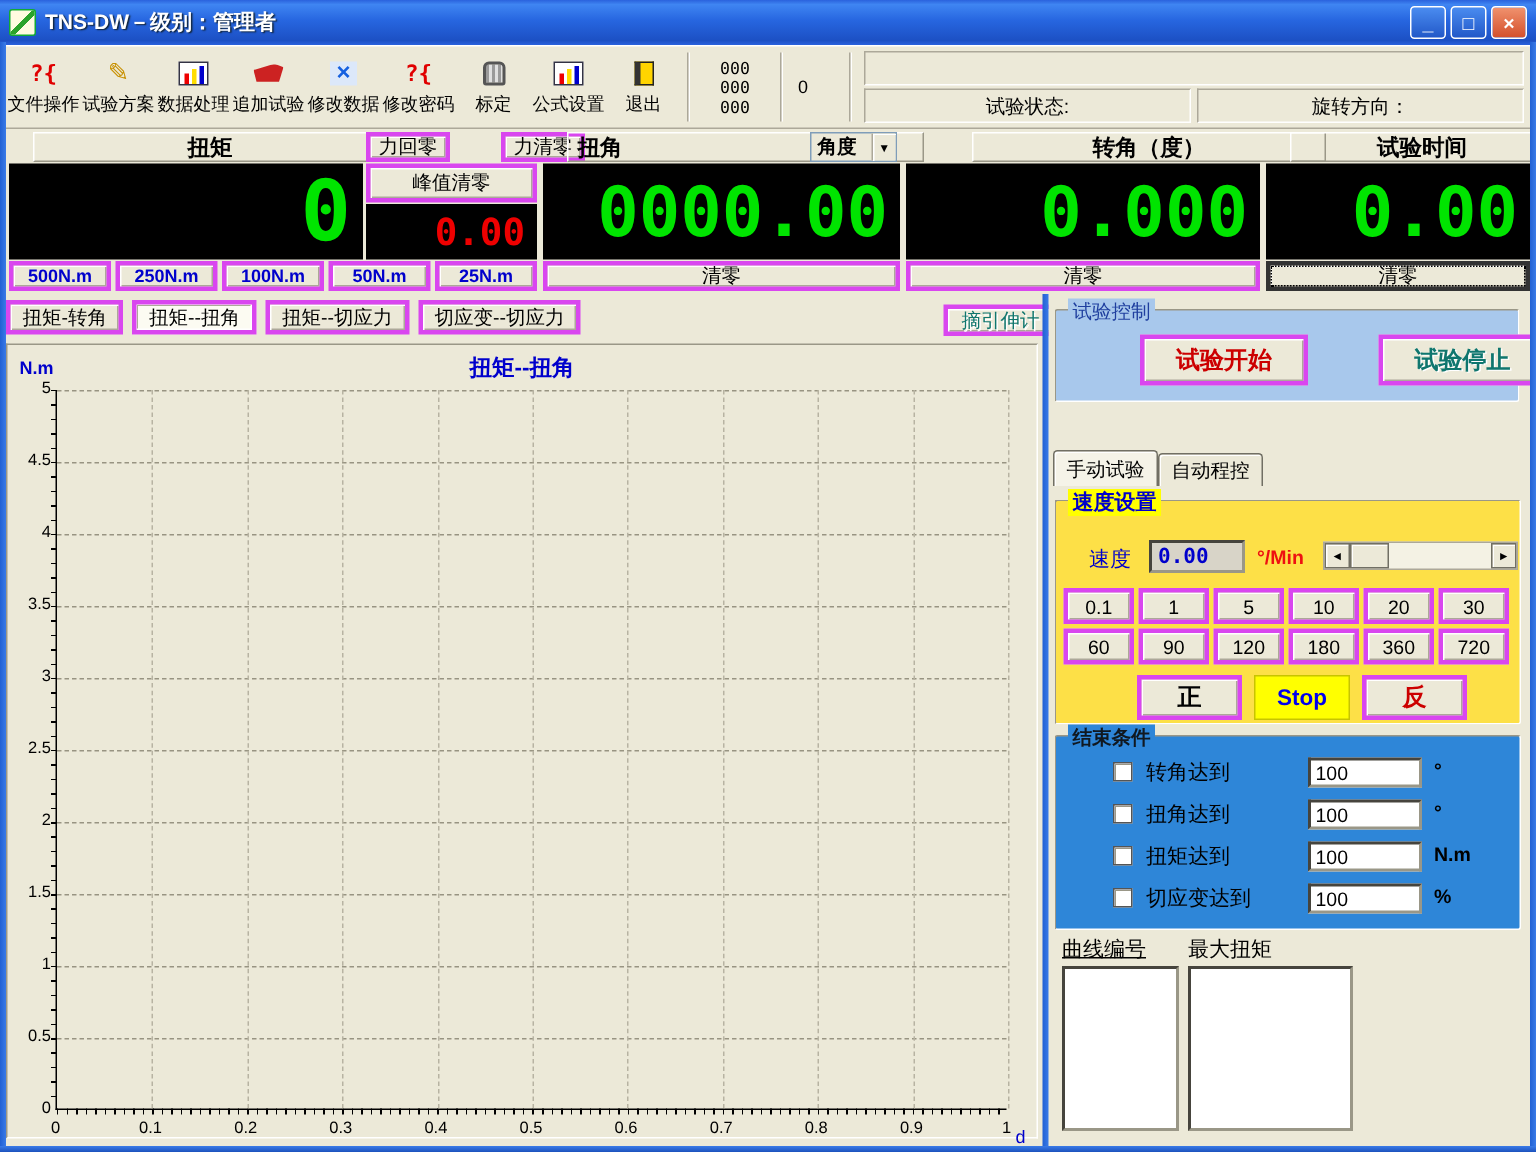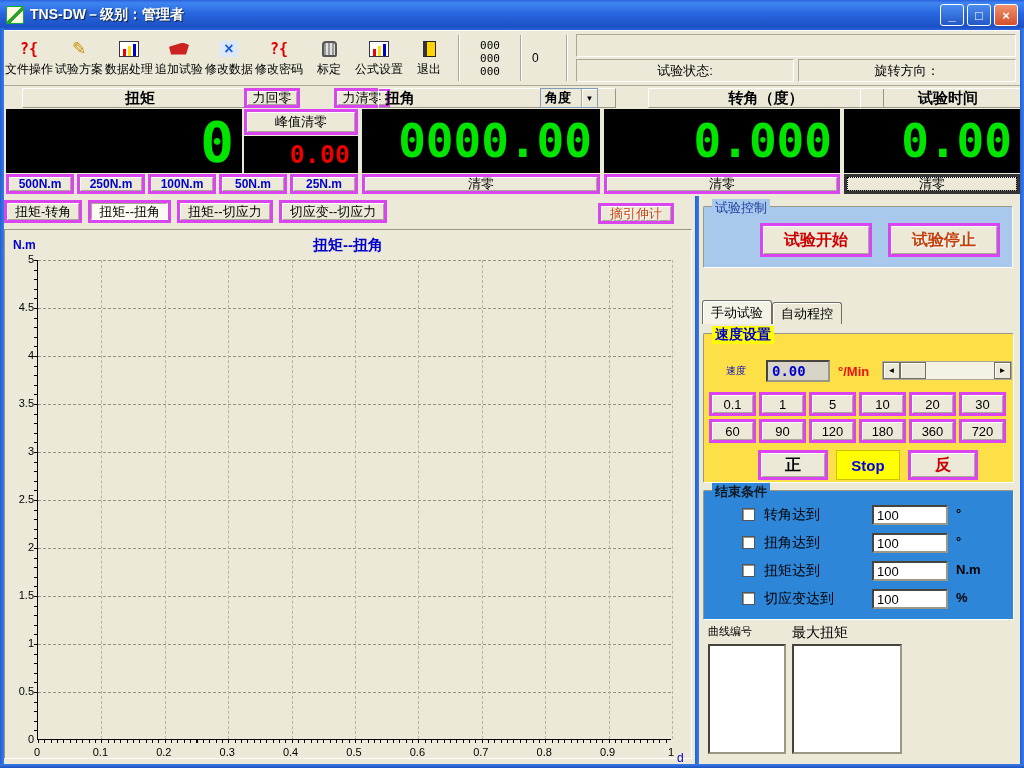--- a/index.html
+++ b/index.html
@@ -51,21 +51,21 @@
      font-size:11px;line-height:13px;font-family:"DejaVu Sans Mono",monospace;}
   #tb-zero{width:36px;display:flex;align-items:center;padding-left:6px;font-size:12px;}
   #status-panel{flex:1;display:flex;flex-direction:column;margin:3px 4px;gap:2px;}
   .sunken{border:1px solid;border-color:#aca899 #fff #fff #aca899;background:#ece9d8;}
   #status-top{height:24px;}
   #status-bottom{height:24px;display:flex;gap:4px;}
   #status-bottom .cell{flex:1;display:flex;align-items:center;justify-content:center;font-size:13px;}
   
   .btn{background:#ece9d8;border:3px solid #d946ef;box-shadow:inset 1px 1px 0 #fff,inset -1px -1px 0 #aca899;
     display:flex;align-items:center;justify-content:center;cursor:default;font-size:13px;}
-  .btn.disabled{color:#c2410c;text-shadow:1px 1px 0 #fff;}
+  .btn.disabled{color:#0f766e;text-shadow:1px 1px 0 #fff;margin-left:31px;}
   
   #displays{position:absolute;left:4px;top:86px;width:1016px;height:110px;background:#ece9d8;}
   .dheader{position:absolute;top:2px;height:20px;display:flex;align-items:center;justify-content:center;
     font-weight:bold;font-size:15px;border:1px solid;border-color:#fff #9a9787 #9a9787 #fff;margin-left:16px;}
   .lcd{position:absolute;background:#000;display:flex;align-items:center;justify-content:flex-end;
     font-family:"DejaVu Sans Mono",monospace;font-weight:bold;padding-right:8px;}
   .green{color:#00e400;}
   .red{color:#ee0000;}
   .range-btn{position:absolute;top:88px;height:20px;width:68px;color:#0000cc;font-weight:bold;font-size:12px;}
   .clear-btn{position:absolute;top:88px;height:20px;font-size:13px;}
@@ -102,21 +102,21 @@
   #ctl-group{left:4px;top:10px;width:310px;height:62px;background:#a8c8ec;}
   #ctl-group .gb-title{background:#a8c8ec;color:#1f3f9f;font-weight:normal;}
   #btn-start{position:absolute;left:56px;top:16px;width:112px;height:34px;color:#cc0000;font-weight:bold;font-size:16px;}
   #btn-stop{position:absolute;left:184px;top:16px;width:112px;height:34px;font-size:16px;font-weight:bold;}
   #mode-tabs{position:absolute;left:3px;top:106px;display:flex;}
   .mode-tab{height:22px;padding:0 8px;font-size:13px;border:1px solid #716f64;border-bottom:none;
      border-radius:3px 3px 0 0;background:#ece9d8;box-shadow:inset 1px 1px 0 #fff;display:flex;align-items:center;}
   .mode-tab.selected{height:24px;margin-top:-2px;background:#f5f3e8;}
   #speed-group{left:4px;top:137px;width:311px;height:150px;background:#fde047;}
   #speed-group .gb-title{background:#ffff00;color:#0000cc;font-size:14px;}
-  #speed-label{position:absolute;left:22px;top:30px;color:#0000cc;font-size:10px;}
+  #speed-label{position:absolute;left:22px;top:30px;color:#0000cc;font-size:14px;}
   #speed-input{position:absolute;left:62px;top:26px;width:64px;height:22px;background:#d8d4c8;
      border:2px inset #9a9787;color:#0000cc;font-weight:bold;font-size:14px;padding:1px 4px;
      font-family:"DejaVu Sans Mono",monospace;}
   #speed-unit{position:absolute;left:134px;top:30px;color:#ee1111;font-size:13px;font-weight:bold;}
   #speed-scroll{position:absolute;left:178px;top:27px;width:130px;height:19px;display:flex;
      background:#f4f2e4;border:1px solid #aca899;}
   .sb-arrow{width:17px;height:100%;font-size:8px;display:flex;align-items:center;justify-content:center;
      background:#ece9d8;border:1px solid #716f64;box-shadow:inset 1px 1px 0 #fff;}
   #sb-thumb{width:26px;height:100%;background:#ece9d8;border:1px solid #716f64;box-shadow:inset 1px 1px 0 #fff;}
   #sb-track{flex:1;}
@@ -129,21 +129,21 @@
   #end-group{left:4px;top:294px;width:311px;height:130px;background:#2e86d8;}
   #end-group .gb-title{background:#2e86d8;color:#101820;}
   .cond-row{position:absolute;left:0;width:100%;height:22px;}
   .cond-check{position:absolute;left:38px;top:3px;width:13px;height:13px;background:#fff;border:1px solid #555;
      box-shadow:inset 1px 1px 0 #9a9787;}
   .cond-label{position:absolute;left:60px;top:1px;font-size:14px;color:#000;}
   .cond-input{position:absolute;left:168px;top:0;width:76px;height:20px;background:#fff;
      border:2px inset #9a9787;font-size:13px;padding:0 3px;display:flex;align-items:center;}
   .cond-unit{position:absolute;left:252px;top:1px;font-size:13px;font-weight:bold;color:#000;}
   #results-panel{position:absolute;left:3px;top:424px;width:276px;height:140px;}
-  #res-h1{position:absolute;left:6px;top:4px;font-size:11px;}
+  #res-h1{position:absolute;left:6px;top:4px;font-size:14px;text-decoration:underline;}
   #res-h2{position:absolute;left:90px;top:4px;font-size:14px;}
   .listbox{position:absolute;top:24px;height:110px;background:#fff;border:2px inset #9a9787;}
   #list1{left:6px;width:78px;}
   #list2{left:90px;width:110px;}
 </style>
 </head>
 <body>
 
 <div id="app">
 

